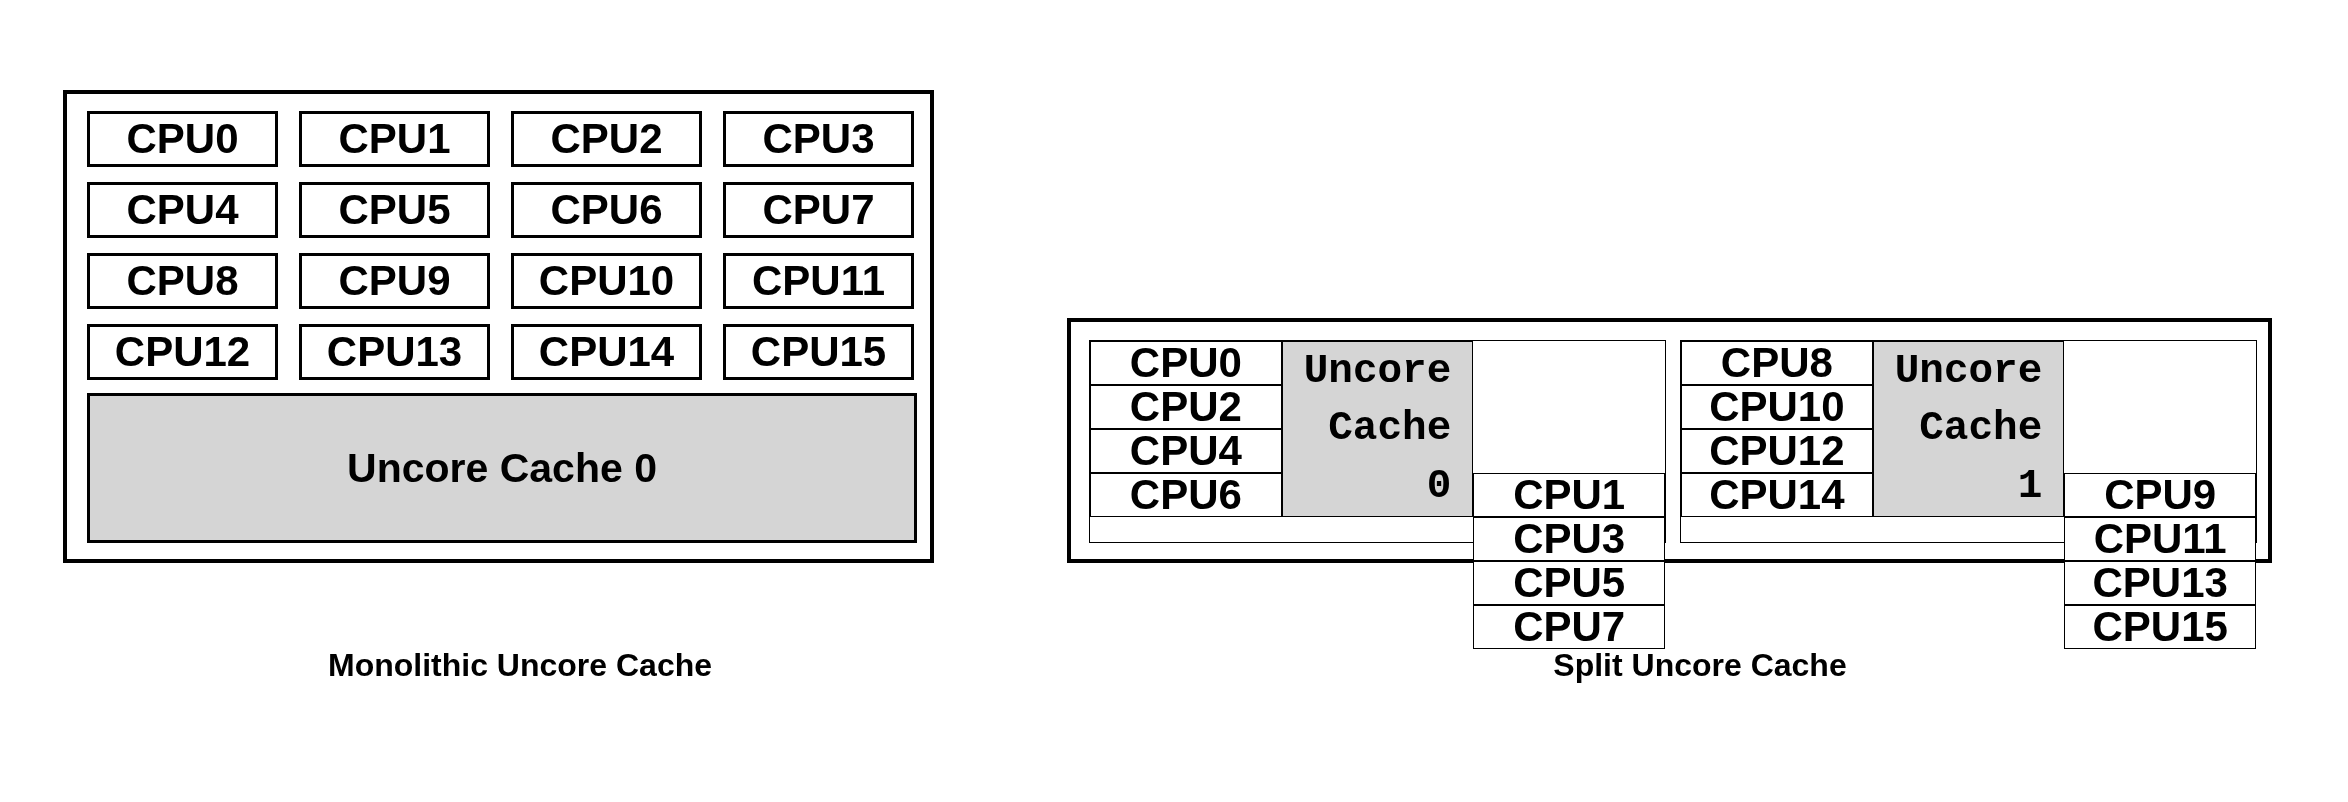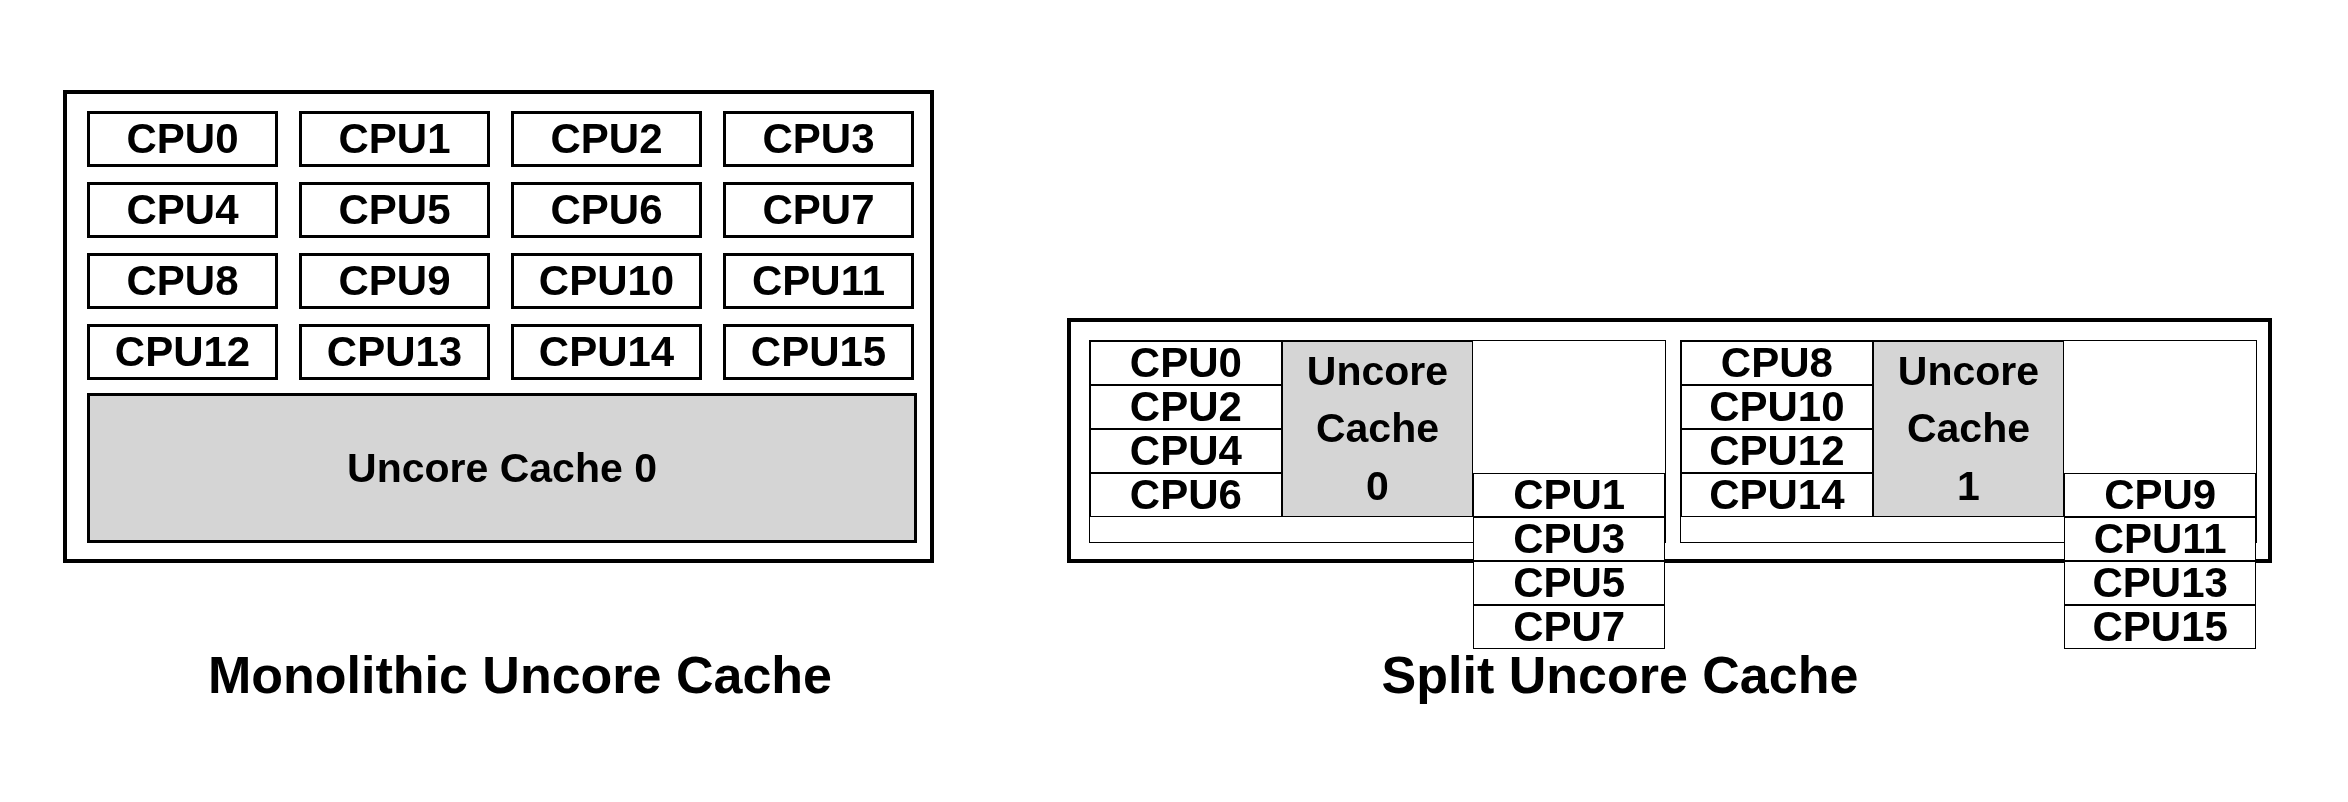--- a/index.html
+++ b/index.html
@@ -71,34 +71,35 @@
     font-size:42px;line-height:1;
     background:var(--bg);
   }
   .sc-left{grid-column:1;}
   .sc-right{grid-column:3;}
   .sc-uncore{
     grid-column:2;grid-row:1 / span 4;
     border:1.5px solid var(--border);
     background:var(--uncore-fill);
     display:flex;align-items:center;justify-content:center;
-    text-align:center;
+    text-align:right;
     font-size:41px;line-height:1.4;
     white-space:pre-line;
+    font-family:Liberation Mono, monospace;
   }
 
   
   .caption{
     position:absolute;top:649px;
     transform:translateX(-50%);
-    font-size:52px;line-height:1;
+    font-size:32px;line-height:1;
     white-space:nowrap;
   }
   .caption-mono{left:520px;}
-  .caption-split{left:1620px;}
+  .caption-split{left:1700px;}
 </style>
 </head>
 <body>
 
 <div class="canvas">
 
   <div class="mono-box">
     <div class="mono-grid">
         <div class="cpu-box">CPU0</div>
         <div class="cpu-box">CPU1</div>

